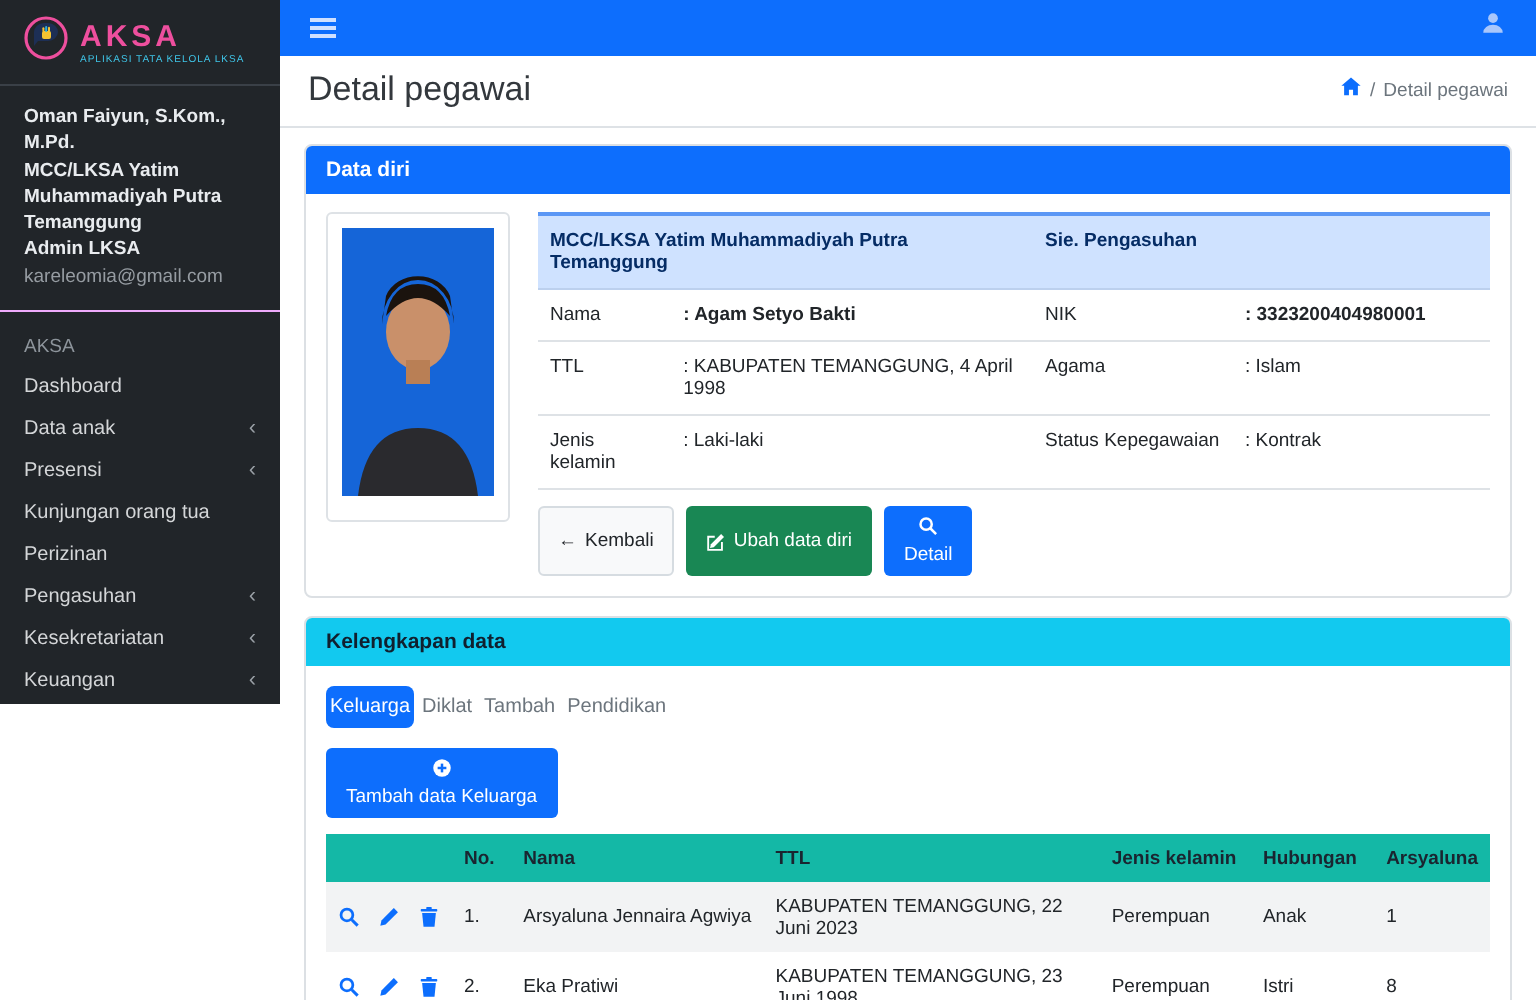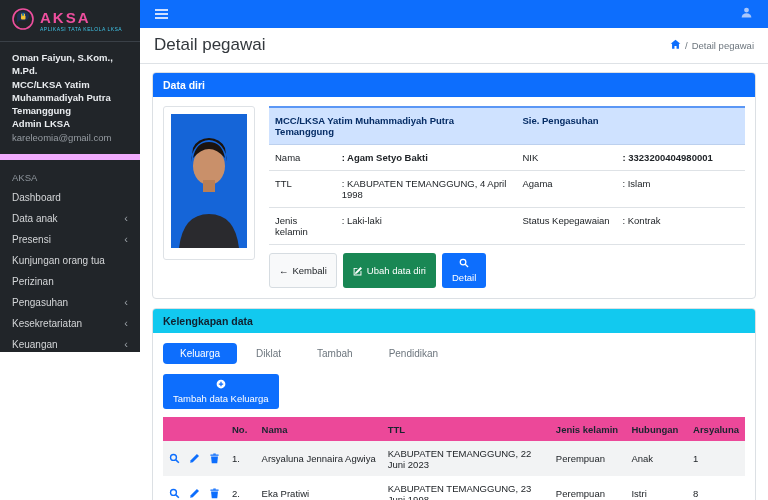--- a/index.html
+++ b/index.html
@@ -6,21 +6,21 @@
   html,body { width:768px; height:500px; overflow:hidden; background:#fff;
     font-family:"Liberation Sans", sans-serif; color:#212529; }
 
   
   .sidebar { position:absolute; left:0; top:0; width:140px; height:352px;
     background:#212529; color:#ced1d4; overflow:hidden; z-index:5; }
   .logo-row { display:flex; align-items:center; gap:6px; padding:8px 10px 7px 12px;
     border-bottom:1px solid #3a4047; }
   .logo-title { font-size:15px; font-weight:bold; color:#ee4f9e; letter-spacing:2px; line-height:1; }
   .logo-sub { font-size:5px; color:#3fc5e8; letter-spacing:.5px; margin-top:1px; }
-  .user-block { padding:9px 12px 10px; border-bottom:6px solid #f0abfc;
+  .user-block { padding:9px 12px 10px; border-bottom:1px solid #f0abfc;
     font-size:9.5px; line-height:1.4; }
   .user-name, .user-org, .user-role { color:#e9ecef; font-weight:bold; }
   .user-email { color:#969ca2; font-weight:normal; }
   .menu { padding-top:4px; }
   .menu-section { padding:8px 12px 4px; font-size:9.5px; color:#8d949b; }
   .menu-item { display:flex; justify-content:space-between; align-items:center;
     padding:5px 12px; font-size:10px; color:#d4d6d8; cursor:pointer; }
   .chev { color:#9aa0a6; font-size:11px; line-height:1; }
 
   
@@ -56,25 +56,25 @@
   .btn-row { display:flex; gap:6px; margin-top:8px; }
   .btn { display:inline-flex; align-items:center; gap:4px; font-size:9.5px;
     padding:4px 9px; border-radius:3px; border:1px solid transparent; cursor:pointer;
     font-family:"Liberation Sans",sans-serif; }
   .btn-light { background:#f8f9fa; border-color:#d6dce1; color:#212529; }
   .btn-success { background:#198754; color:#fff; }
   .btn-primary { background:#0d6efd; color:#fff;flex-direction:column; }
 
   
   .tabs { display:flex; align-items:center; gap:2px; padding:10px 10px 2px; font-size:10px; }
-  .tab { padding:5px 17px; color:#6c757d; cursor:pointer; border-radius:4px; }
+  .tab { padding:5px 2px; color:#6c757d; cursor:pointer; border-radius:4px; }
   .tab.active { background:#0d6efd; color:#fff; }
   .add-row { padding:8px 10px 2px; }
   .k-table { width:calc(100% - 20px); margin:6px 10px 16px; border-collapse:collapse; font-size:9.5px; }
-  .k-table th { background:#ec4899; color:#1a2530; font-weight:bold; text-align:left; padding:6.5px 6px; }
+  .k-table th { background:#14b8a6; color:#1a2530; font-weight:bold; text-align:left; padding:6.5px 6px; }
   .k-table td { padding:6.5px 6px; vertical-align:middle; }
   .k-table tbody tr:nth-child(odd) { background:#f2f3f4; }
   .act-cell { display:flex; gap:9px; align-items:center; }
   .icon-btn { cursor:pointer; display:inline-flex; }
 </style>
 </head>
 <body>
 
 <nav class="sidebar">
   <div class="logo-row">

